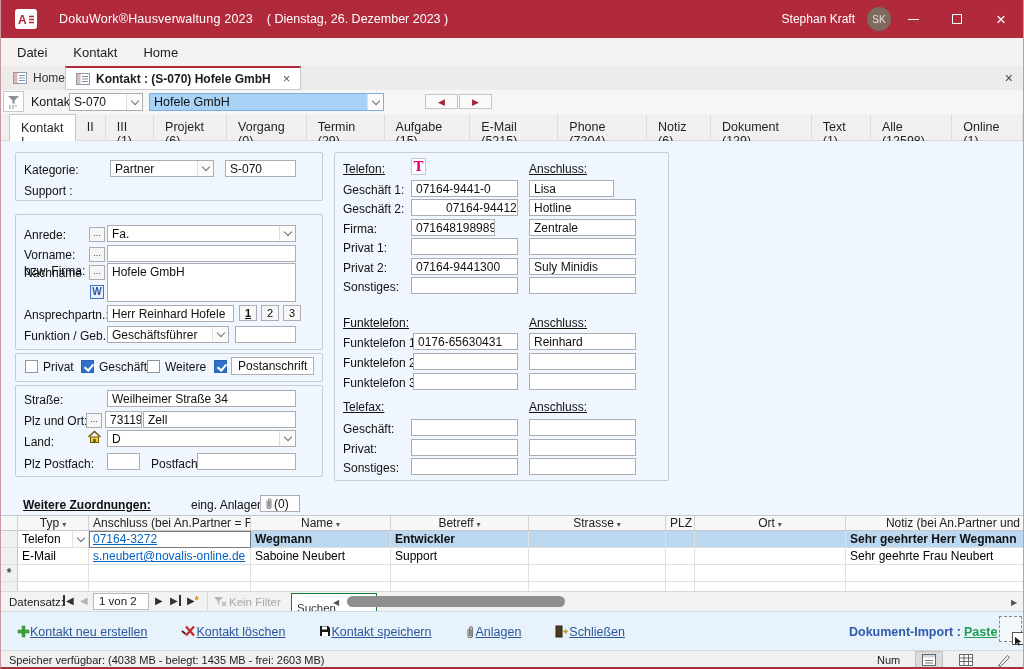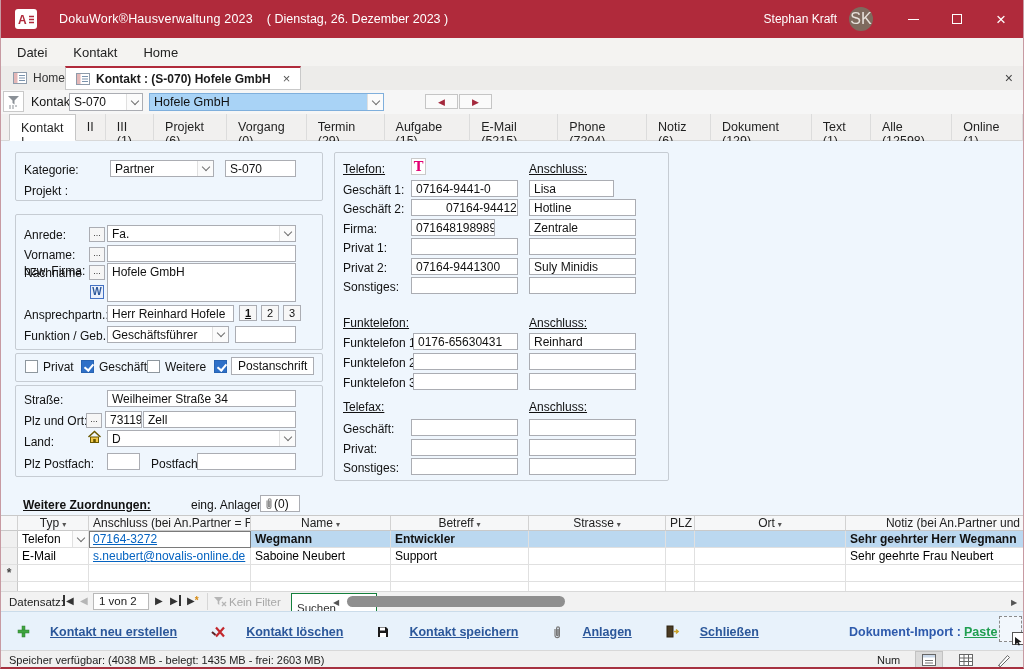--- a/index.html
+++ b/index.html
@@ -11,21 +11,21 @@
   
   .titlebar { position:absolute; left:0; top:0; width:100%; height:38px; background:#B02A3B;
               display:flex; align-items:center; color:#fff; }
   .appicon { width:22px; height:20px; background:#fff; border-radius:3px; margin-left:14px;
              display:flex; align-items:center; justify-content:center; }
   .tb-title { font-size:12.5px; margin-left:22px; letter-spacing:.2px; }
   .tb-date  { font-size:12.5px; margin-left:14px; }
   .tb-right { margin-left:auto; display:flex; align-items:center; height:100%; }
   .tb-user { font-size:12px; margin-right:12px; }
   .avatar { width:24px; height:24px; border-radius:50%; background:#7E6A5E; color:#E8E2DC;
-            font-size:16px; display:flex; align-items:center; justify-content:center; margin-right:18px; }
+            font-size:10px; display:flex; align-items:center; justify-content:center; margin-right:0; }
   .winbtn { width:44px; height:38px; display:flex; align-items:center; justify-content:center; }
   .glyph-min { width:11px; height:1px; background:#fff; }
   .glyph-max { width:10px; height:10px; border:1px solid #fff; }
   .glyph-close { font-size:17px; line-height:1; }
 
   
   .menubar { position:absolute; left:0; top:38px; width:100%; height:28px; background:#F4F3F1;
              display:flex; align-items:center; gap:26px; padding-left:16px; font-size:13px; color:#222; }
 
   
@@ -119,21 +119,21 @@
   .keinfilter { position:absolute; left:228px; top:4px; color:#A8A8A8; }
   .suchbox { position:absolute; left:290px; top:1px; width:86px; height:34px; background:#fff;
              border:1px solid #15803d; padding:8px 5px; color:#333; }
   .hscroll-thumb { position:absolute; left:346px; top:4px; width:218px; height:11px; background:#8F8F8F; border-radius:6px; }
   .hsarr { position:absolute; top:6px; font-size:8px; color:#555; }
 
   
   .actionbar { position:absolute; left:0; top:611px; width:1024px; height:39px; background:#E8F2FB;
                border-top:1px solid #CBDCEA; }
   .actions { position:absolute; left:16px; top:0; height:39px; display:flex; align-items:center; gap:34px; }
-  .act { display:flex; align-items:center; gap:20px;font-weight:bold; }
+  .act { display:flex; gap:0; }
   .act a { color:#2B579A; text-decoration:underline; font-size:12.5px; }
   .imp-label { position:absolute; left:848px; top:13px; color:#2E5AAC; font-weight:bold; font-size:12.5px; }
   .paste { position:absolute; left:963px; top:13px; color:#1F9E50; font-weight:bold; font-size:12.5px; text-decoration:underline; }
   .dropicon { position:absolute; left:998px; top:4px; width:23px; height:26px; border:1px dashed #8A8A8A; background:#F2F7FC; }
   .dropicon .inner { position:absolute; right:-4px; bottom:-4px; width:13px; height:13px; background:#fff; border:1px solid #555; }
 
   
   .statusbar { position:absolute; left:0; top:650px; width:1024px; height:19px; background:#F0F0F0;
                border-top:1px solid #D8D8D8; font-size:11px; color:#222; }
   .mem { position:absolute; left:8px; top:3px; }
@@ -247,21 +247,21 @@
     <div class="gbox" style="left:333px; top:11px; width:335px; height:329px;"></div>
 
     <span class="lbl" style="left:23px; top:22px;">Kategorie:</span>
     <div class="fld fcombo" style="left:109px; top:19px; width:104px;">
       <span>Partner</span>
       <span class="chevbox">
           <span class="chev"></span>
         </span>
     </div>
     <div class="fld" style="left:224px; top:19px; width:71px;">S-070</div>
-    <span class="lbl" style="left:23px; top:43px;">Projekt :</span>
+    <span class="lbl" style="left:23px; top:43px;">Support :</span>
 
     <span class="lbl" style="left:23px; top:87px;">Anrede:</span>
     <div class="dots-btn" style="left:88px; top:86px;">...</div>
     <div class="fld fcombo" style="left:106px; top:84px; width:189px;">
       <span>Fa.</span>
       <span class="chevbox">
           <span class="chev"></span>
         </span>
     </div>
 

